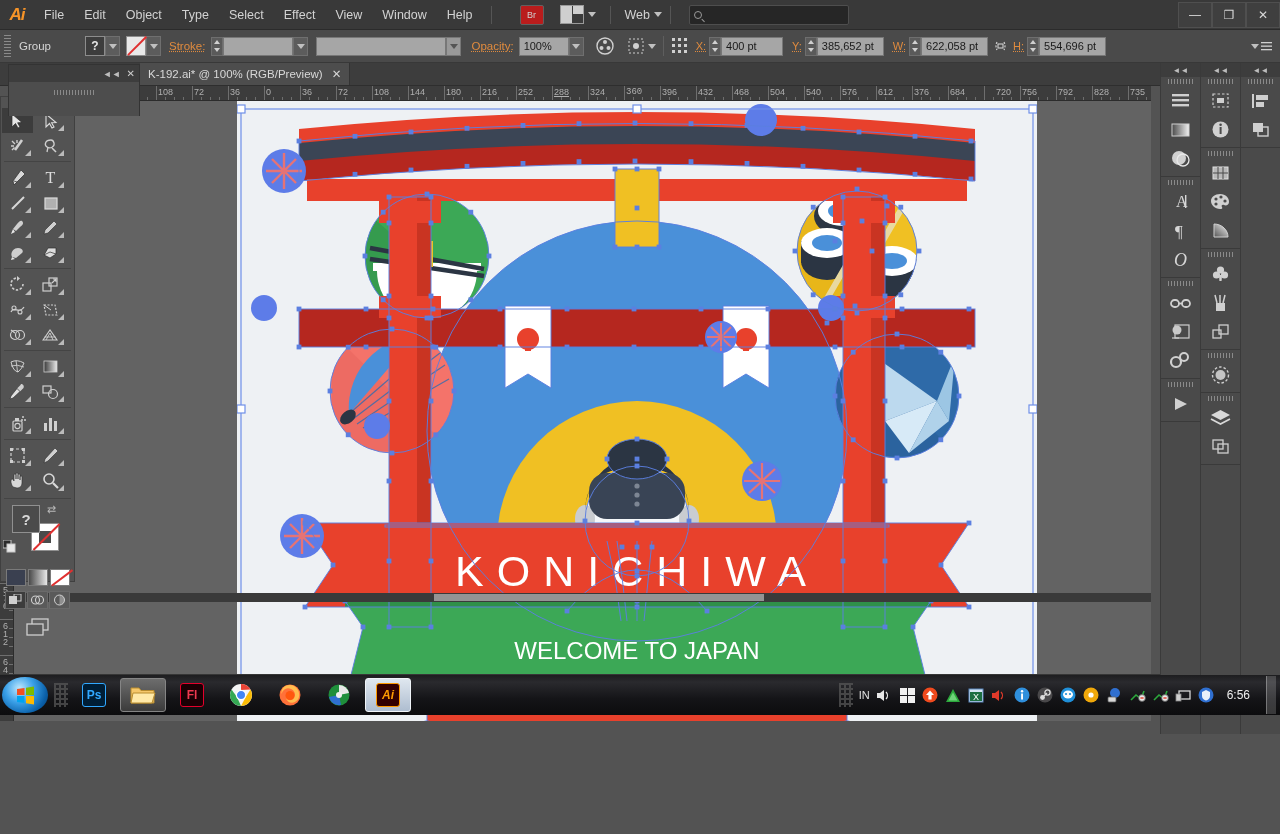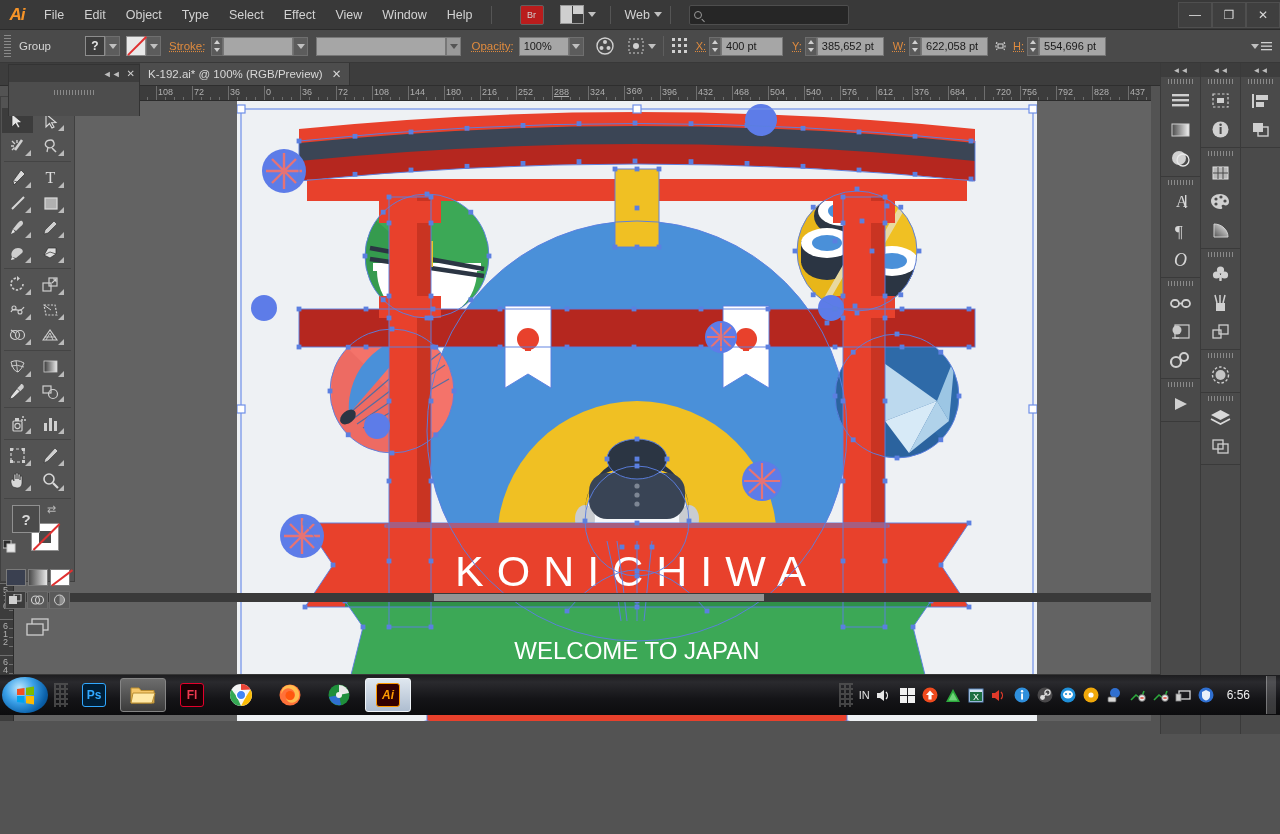--- a/index.html
+++ b/index.html
@@ -569,21 +569,21 @@
       <div class="rlab" style="left: 1042px;">792</div>
       <div class="rtick minor" style="left: 1051px;"></div>
       <div class="rtick minor" style="left: 1060px;"></div>
       <div class="rtick minor" style="left: 1069px;"></div>
       <div class="rtick" style="left: 1078px;"></div>
       <div class="rlab" style="left: 1078px;">828</div>
       <div class="rtick minor" style="left: 1087px;"></div>
       <div class="rtick minor" style="left: 1096px;"></div>
       <div class="rtick minor" style="left: 1105px;"></div>
       <div class="rtick" style="left: 1114px;"></div>
-      <div class="rlab" style="left: 1114px;">437</div>
+      <div class="rlab" style="left: 1114px;">735</div>
       <div class="rtick minor" style="left: 1123px;"></div>
       <div class="rtick minor" style="left: 1132px;"></div>
     </div>
 
   <div class="ruler-v" id="rv">
       <div class="vtick major" style="top: 482px;"></div>
       <div class="vlab" style="top: 485px;">
         <div>5</div>
         <div>7</div>
         <div>6</div>

